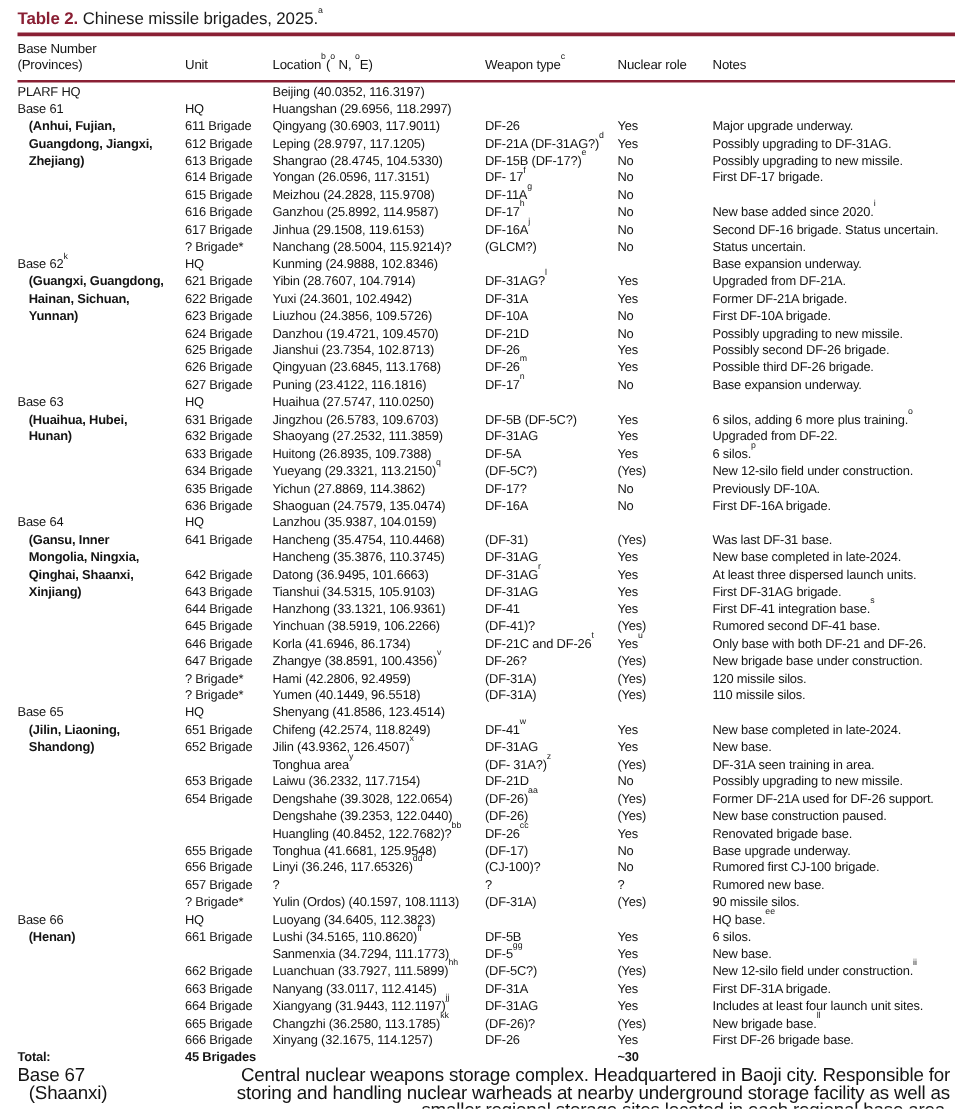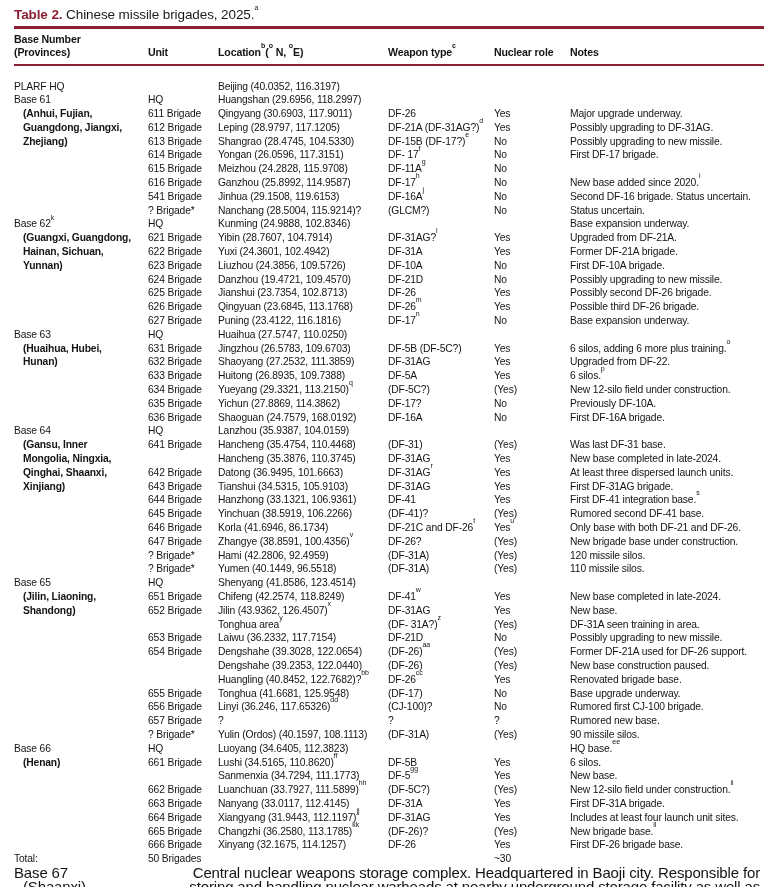--- a/index.html
+++ b/index.html
@@ -17,32 +17,31 @@
   .title .ttext { color:#1a1a1a; font-weight:500; }
   .rule-top { height:2.5px; background:var(--accent); margin-bottom:1px; }
   .rule-mid { height:2px; background:var(--accent); }
   .hdr {
     display:grid;
     grid-template-columns:134px 70px 170px 106px 76px 1fr;
     align-items:end;
     font-size:10.6px; letter-spacing:-0.15px;
     padding:3px 0 4px 0;
     line-height:13.5px;
-    font-weight:bold;
   }
   .hdr .h2l { line-height:13.5px; }
-  .tbody { padding-top:14px; }
+  .tbody { padding-top:2px; }
   .row {
     display:grid;
     grid-template-columns:134px 70px 170px 106px 76px 1fr;
     line-height:13.8px;
     font-size:10.3px; letter-spacing:-0.15px;
     white-space:nowrap;
   }
-  .row.bold { font-weight:400; }
+  .row.bold { font-weight:700; }
   .cell { overflow:visible; }
   .cell.indent { padding-left:9px;font-weight:bold; }
   sup { font-size:7px; line-height:0; position:relative; top:-3.5px; letter-spacing:0; }
   .footer {
     display:grid;
     grid-template-columns:134px 1fr;
     font-size:15px; letter-spacing:-0.15px;
     line-height:13.8px;
     gap:22px;
   }
@@ -132,21 +131,21 @@
       <div class="row">
         <div class="cell"></div>
         <div class="cell">616 Brigade</div>
         <div class="cell">Ganzhou (25.8992, 114.9587)</div>
         <div class="cell">DF-17<sup>h</sup></div>
         <div class="cell">No</div>
         <div class="cell">New base added since 2020.<sup>i</sup></div>
       </div>
       <div class="row">
         <div class="cell"></div>
-        <div class="cell">541 Brigade</div>
+        <div class="cell">617 Brigade</div>
         <div class="cell">Jinhua (29.1508, 119.6153)</div>
         <div class="cell">DF-16A<sup>j</sup></div>
         <div class="cell">No</div>
         <div class="cell">Second DF-16 brigade. Status uncertain.</div>
       </div>
       <div class="row">
         <div class="cell"></div>
         <div class="cell">? Brigade*</div>
         <div class="cell">Nanchang (28.5004, 115.9214)?</div>
         <div class="cell">(GLCM?)</div>
@@ -261,21 +260,21 @@
         <div class="cell"></div>
         <div class="cell">635 Brigade</div>
         <div class="cell">Yichun (27.8869, 114.3862)</div>
         <div class="cell">DF-17?</div>
         <div class="cell">No</div>
         <div class="cell">Previously DF-10A.</div>
       </div>
       <div class="row">
         <div class="cell"></div>
         <div class="cell">636 Brigade</div>
-        <div class="cell">Shaoguan (24.7579, 168.0192)</div>
+        <div class="cell">Shaoguan (24.7579, 135.0474)</div>
         <div class="cell">DF-16A</div>
         <div class="cell">No</div>
         <div class="cell">First DF-16A brigade.</div>
       </div>
       <div class="row">
         <div class="cell">Base 64</div>
         <div class="cell">HQ</div>
         <div class="cell">Lanzhou (35.9387, 104.0159)</div>
         <div class="cell"></div>
         <div class="cell"></div>
@@ -516,21 +515,21 @@
       <div class="row">
         <div class="cell"></div>
         <div class="cell">666 Brigade</div>
         <div class="cell">Xinyang (32.1675, 114.1257)</div>
         <div class="cell">DF-26</div>
         <div class="cell">Yes</div>
         <div class="cell">First DF-26 brigade base.</div>
       </div>
       <div class="row bold">
         <div class="cell">Total:</div>
-        <div class="cell">50 Brigades</div>
+        <div class="cell">45 Brigades</div>
         <div class="cell"></div>
         <div class="cell"></div>
         <div class="cell">~30</div>
         <div class="cell"></div>
       </div>
     </div>
 
   <div class="footer">
     <div class="fbase">
       <div>Base 67</div>

